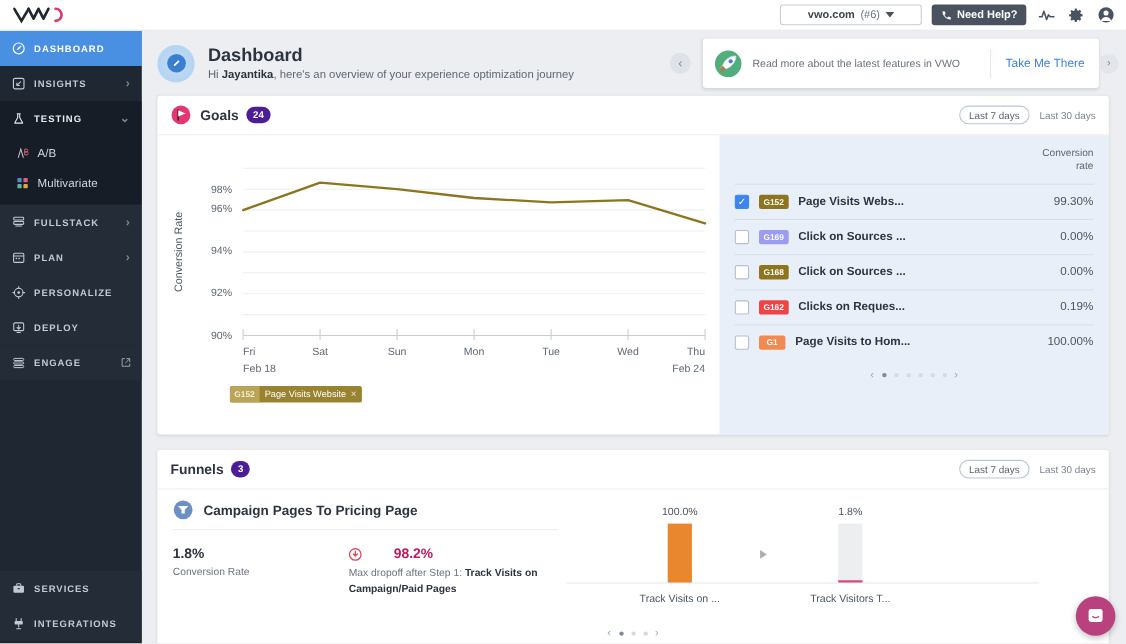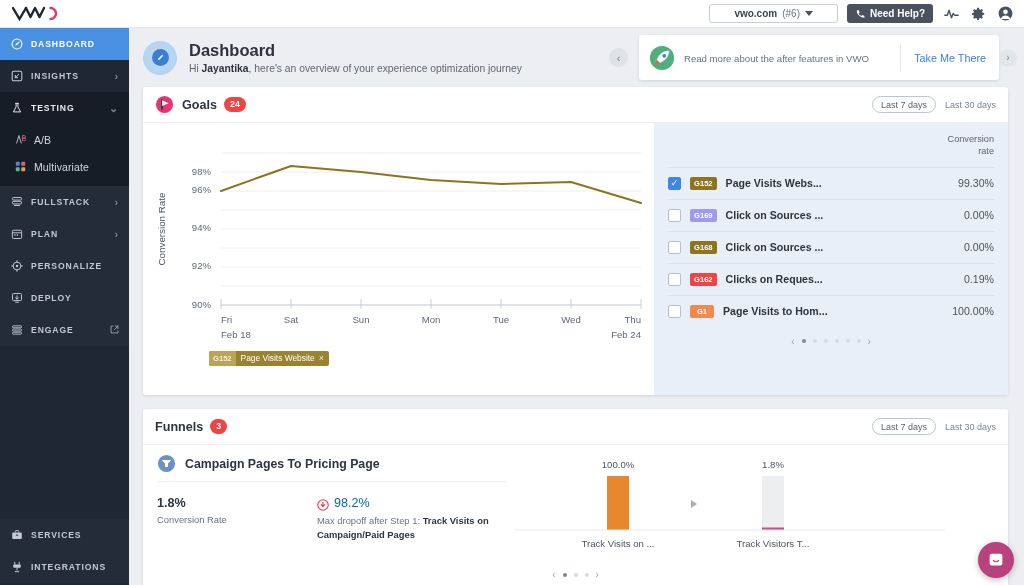--- a/index.html
+++ b/index.html
@@ -97,21 +97,21 @@
     width: 18px; height: 18px; border-radius: 50%; background: #e2e5ea; color: #808a98;
     display: flex; align-items: center; justify-content: center; font-size: 10px; margin-right: 7px; flex:0 0 18px;
   }
 
   
   .card { background: #fff; border-radius: 3px; box-shadow: 0 1px 3px rgba(30,40,60,.12); margin: 0 16px 14px 14px; }
   .card-head { display: flex; align-items: center; height: 36px; padding: 0 12px; border-bottom: 1px solid #edeff2; }
   .card-ico { width: 19px; height: 19px; flex: 0 0 19px; margin-right: 8px; }
   .card-title { font-size: 12.6px; font-weight: bold; color: #2d3440; }
   .count-pill {
-    background: #ef4444; color: #fff; border-radius: 9px; font-size: 8.8px; font-weight: bold;
+    background: #4c1d95; color: #fff; border-radius: 9px; font-size: 8.8px; font-weight: bold;
     padding: 1px 6px; margin-left: 7px; line-height: 1.5;
   }
   .head-spring { flex: 1; }
   .range-toggle { display: flex; align-items: center; gap: 9px; }
   .range-pill {
     font-size: 9px; color: #5a6personally; }
   .range-pill {
     font-size: 9px; color: #5a6470; border: 1px solid #b9c6d8; border-radius: 9px;
     padding: 2.5px 8px; background: #fff;
   }
@@ -159,21 +159,21 @@
   .funnel-title-row { display: flex; align-items: center; padding-bottom: 8px; border-bottom: 1px solid #eceef1; }
   .funnel-ico { width: 19px; height: 19px; flex: 0 0 19px; margin-right: 9px; }
   .funnel-name { font-size: 12.3px; font-weight: bold; color: #2d3440; }
   .stats { display: flex; padding-top: 14px; }
   .stat-a { width: 160px; flex: 0 0 160px; }
   .stat-val { font-size: 12.6px; font-weight: bold; color: #2d3440; }
   .stat-lbl { font-size: 9.4px; color: #6b7482; margin-top: 4px; }
   .stat-b { flex: 1; }
   .drop-head { display: flex; align-items: center; gap: 5px; }
   .drop-ico { width: 12px; height: 12px; flex: 0 0 12px; }
-  .drop-val { font-size: 12.6px; font-weight: normal; color: #0369a1; }
+  .drop-val { font-size: 12.6px; font-weight: bold; color: #be185d; margin-left: 24px; }
   .drop-lbl { font-size: 9.4px; color: #6b7482; margin-top: 4px; line-height: 1.45; max-width: 178px; }
   .drop-lbl b { color: #2d3440; }
   .funnel-chart { flex: 1; min-width: 0; position: relative; padding-left: 8px; }
 
   .bottom-pager { display: flex; align-items: center; justify-content: center; gap: 7px; padding: 7px 0 8px 0; }
 
   .chat-bubble {
     position: absolute; right: 10px; bottom: 7px; width: 36px; height: 36px; border-radius: 50%;
     background: #b9427e; display: flex; align-items: center; justify-content: center;
     box-shadow: 0 2px 6px rgba(0,0,0,.25); z-index: 8;
@@ -395,21 +395,21 @@
           <span class="promo-ico">
             <svg width="26" height="26" viewBox="0 0 28 28">
               <circle cx="14" cy="14" r="13" fill="#4fae7c"></circle>
               <path d="M21.5 6.5 C17 6 12 9 9.6 13.4 l-1.1 2.2 3.4 3.4 2.2-1.1 C18.5 15.5 21.5 11 21.5 6.5 Z" fill="#fff" stroke="#d9dde3" stroke-width=".7"></path>
               <circle cx="16.4" cy="11.6" r="2" fill="#3d7fe0"></circle>
               <path d="M9 17 L5.8 22.4 L11.2 19.2 Z" fill="#e8603c"></path>
               <path d="M8.2 15.6 L5.5 17.2 L7.2 17.8 Z" fill="#e8a33c"></path>
             </svg>
           </span>
           <div class="promo-txt">
-            <div class="promo-sub">Read more about the after features in VWO</div>
+            <div class="promo-sub">Read more about the latest features in VWO</div>
           </div>
           <div class="promo-div"></div>
           <div class="promo-cta">Take Me There</div>
         </div>
         <div class="promo-next">›</div>
       </div>
 
       <div class="card">
         <div class="card-head">
           <span class="card-ico">

